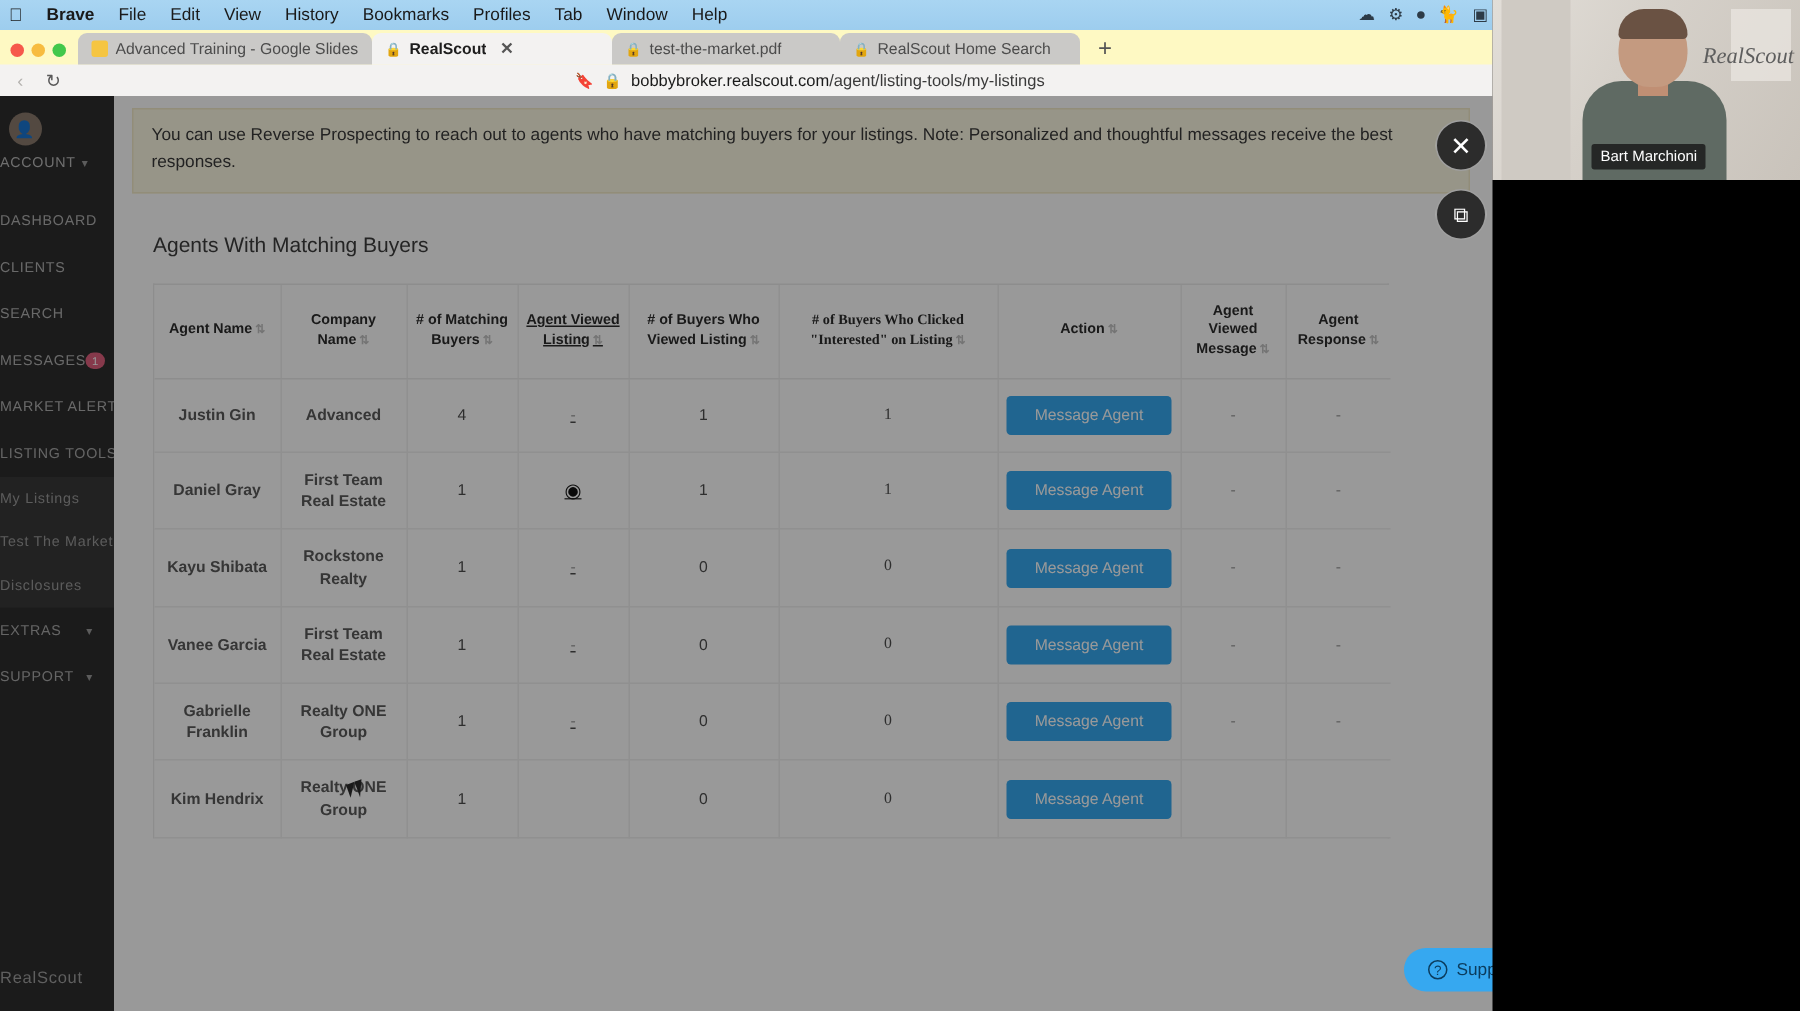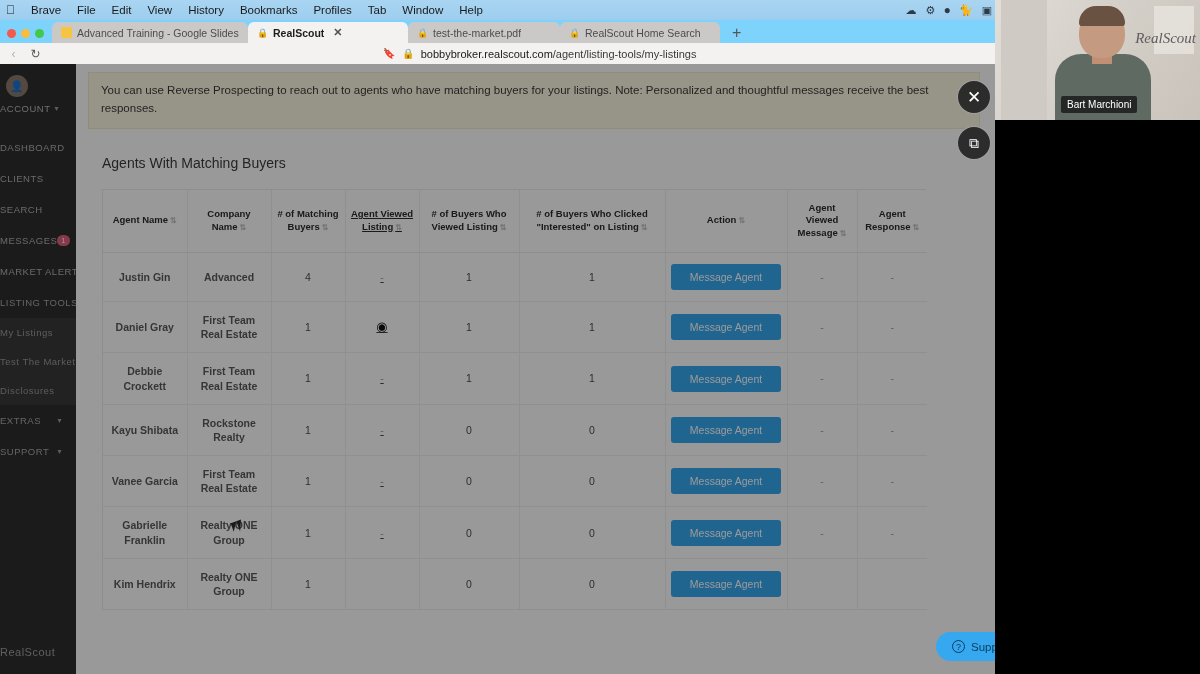--- a/index.html
+++ b/index.html
@@ -11,29 +11,29 @@
   #root { position: relative; width: 1200px; height: 674px; }
 
   
   .menubar {
     position: absolute; top: 0; left: 0; width: 1200px; height: 20px;
     background: linear-gradient(180deg,#a9d5f2 0%, #9dcdee 100%);
     display: flex; align-items: center; font-size: 11.5px; color: #1a1a1a;
   }
   .menubar .apple { padding: 0 8px 0 6px; font-size: 12px; }
   .menubar .mi { padding: 0 8px; white-space: nowrap; }
-  .menubar .mi.brand { font-weight: normal; }
+  .menubar .mi.brand { font-weight: bold; }
   .menubar .right { margin-left: auto; display: flex; align-items: center; gap: 9px; padding-right: 4px; }
   .menubar .right .sicon { font-size: 11px; color: #2d3b47; line-height: 1; }
   .menubar .clock { font-size: 11px; color: #2a3b4a; padding-left: 2px; white-space: nowrap; }
   .batt { border: 1.2px solid #333; border-radius: 2px; padding: 0 2px; font-size: 7.5px; font-weight: bold; position: relative; }
   .batt:after { content:""; position:absolute; right:-3px; top:3px; width:2px; height:4px; background:#333; border-radius:0 1px 1px 0;}
 
   
-  .chrome { position: absolute; top: 20px; left: 0; width: 1200px; height: 44px; background: #7dd3fc; }
+  .chrome { position: absolute; top: 20px; left: 0; width: 1200px; height: 44px; background: #fef9c3; }
   .tabstrip { position: relative; height: 23px; display: flex; align-items: flex-end; padding-left: 4px; }
   .wbtns { display: flex; align-items: center; gap: 5px; padding: 0 8px 5px 3px; }
   .wbtn { width: 9px; height: 9px; border-radius: 50%; }
   .wb-r { background: #f6584b; } .wb-y { background: #f7bc40; } .wb-g { background: #42c84b; }
   .tab {
     height: 21px; display: flex; align-items: center; gap: 5px;
     padding: 0 9px; font-size: 10.5px; color: #4c4c4c;
     border-radius: 6px 6px 0 0; max-width: 205px; overflow: hidden;
     background: #cac9c7; position: relative;
   }
@@ -107,21 +107,21 @@
   table.agents th .sorter { color: #c2c2c2; font-size: 8px; margin-left: 2px; }
   table.agents td {
     font-size: 10.5px; color: #4e4e4e; text-align: center; vertical-align: middle;
     padding: 11px 4px; line-height: 1.35;
     border-right: 1px solid #f0f0f0; border-bottom: 1px solid #f0f0f0;
     background: #fff;
   }
   table.agents td.name { color: #5a5a5a; font-weight: bold; }
   table.agents th:last-child, table.agents td:last-child { border-right: none; }
   .c-name { width: 84px; } .c-co { width: 84px; } .c-match { width: 74px; }
-  .c-view { width: 74px; text-decoration: underline; } .c-bview { width: 100px; } .c-bclick { width: 146px; }
+  .c-view { width: 74px; text-decoration: underline; } .c-bview { width: 100px; } .c-bclick { width: 146px; font-family: Liberation Serif, serif; }
   .c-act { width: 122px; } .c-msg { width: 70px; } .c-resp { width: 70px; }
   .dash { color: #9b9b9b; }
   .eye { font-size: 13px; color: #111; line-height: 1; }
   .msgbtn {
     display: inline-block; background: #36a8f0; color: #fff; font-size: 10.5px;
     border-radius: 3px; padding: 7px 0; width: 110px; text-align: center;
     border: none; cursor: pointer; font-family: "Liberation Sans", sans-serif;
   }
 
   
@@ -358,31 +358,20 @@
                   <td class="c-co name">First Team Real Estate</td>
                   <td class="c-match">1</td>
                   <td class="c-view"><span class="eye">◉</span></td>
                   <td class="c-bview">1</td>
                   <td class="c-bclick">1</td>
                   <td class="c-act"><button class="msgbtn">Message Agent</button></td>
                   <td class="c-msg"><span class="dash">-</span></td>
                   <td class="c-resp"><span class="dash">-</span></td>
                 </tr>
                 <tr>
-                  <td class="c-name name">Debbie Crockett</td>
-                  <td class="c-co name">First Team Real Estate</td>
-                  <td class="c-match">1</td>
-                  <td class="c-view"><span class="dash">-</span></td>
-                  <td class="c-bview">1</td>
-                  <td class="c-bclick">1</td>
-                  <td class="c-act"><button class="msgbtn">Message Agent</button></td>
-                  <td class="c-msg"><span class="dash">-</span></td>
-                  <td class="c-resp"><span class="dash">-</span></td>
-                </tr>
-                <tr>
                   <td class="c-name name">Kayu Shibata</td>
                   <td class="c-co name">Rockstone Realty</td>
                   <td class="c-match">1</td>
                   <td class="c-view"><span class="dash">-</span></td>
                   <td class="c-bview">0</td>
                   <td class="c-bclick">0</td>
                   <td class="c-act"><button class="msgbtn">Message Agent</button></td>
                   <td class="c-msg"><span class="dash">-</span></td>
                   <td class="c-resp"><span class="dash">-</span></td>
                 </tr>

